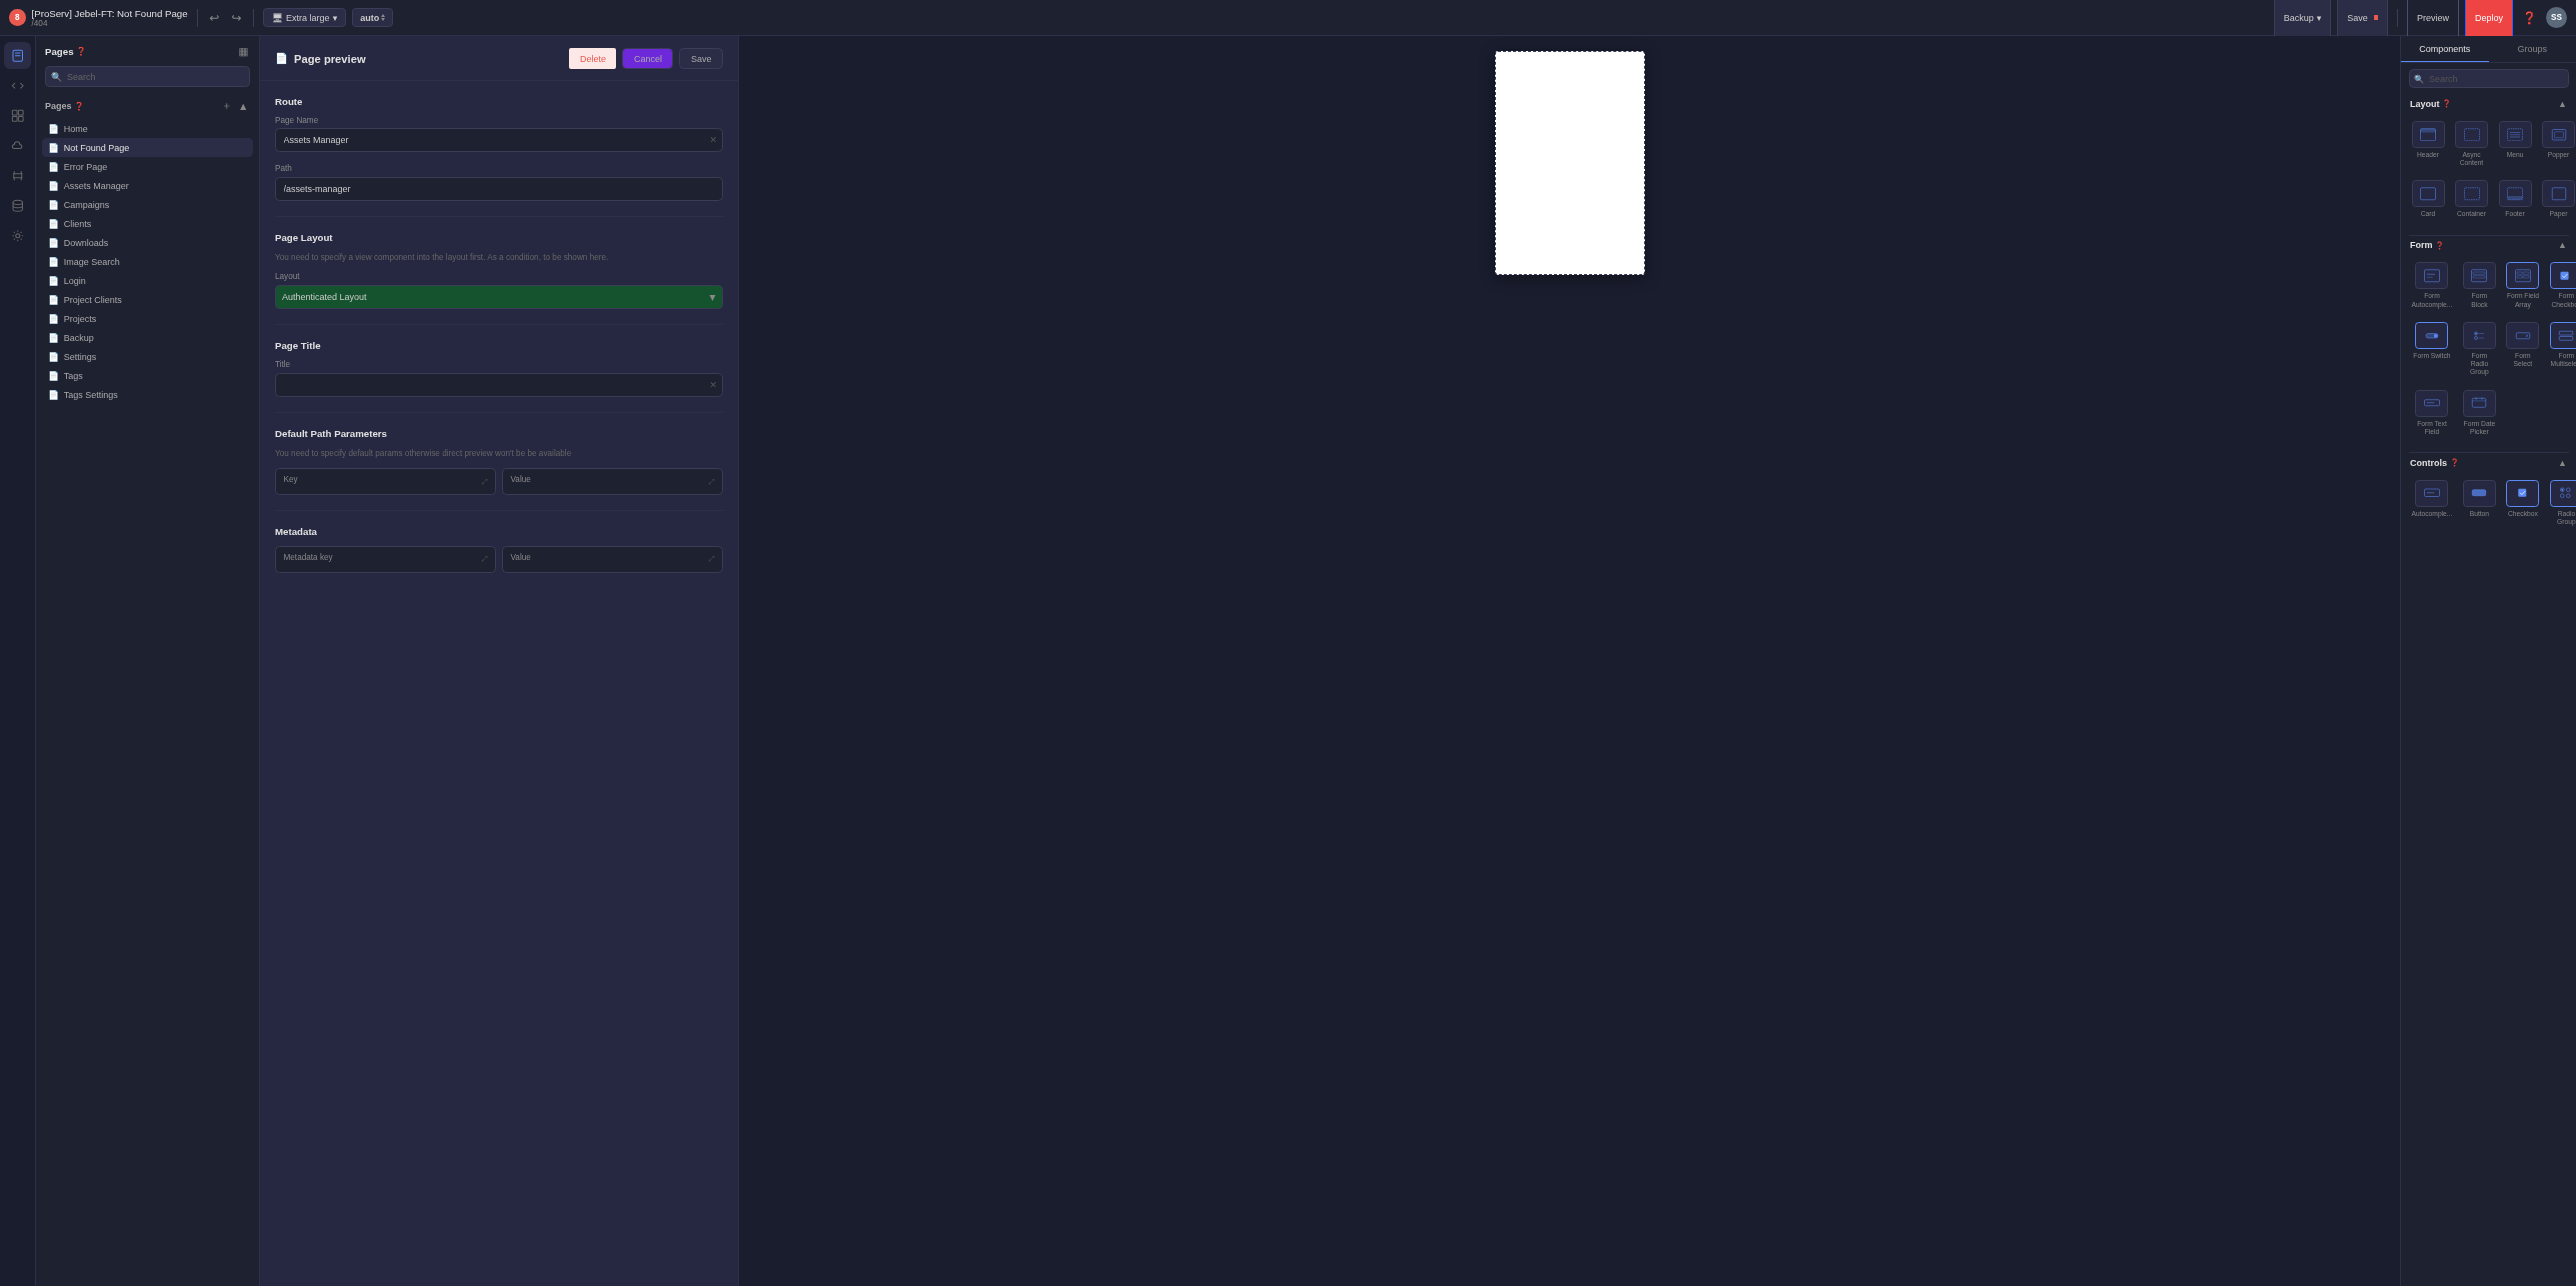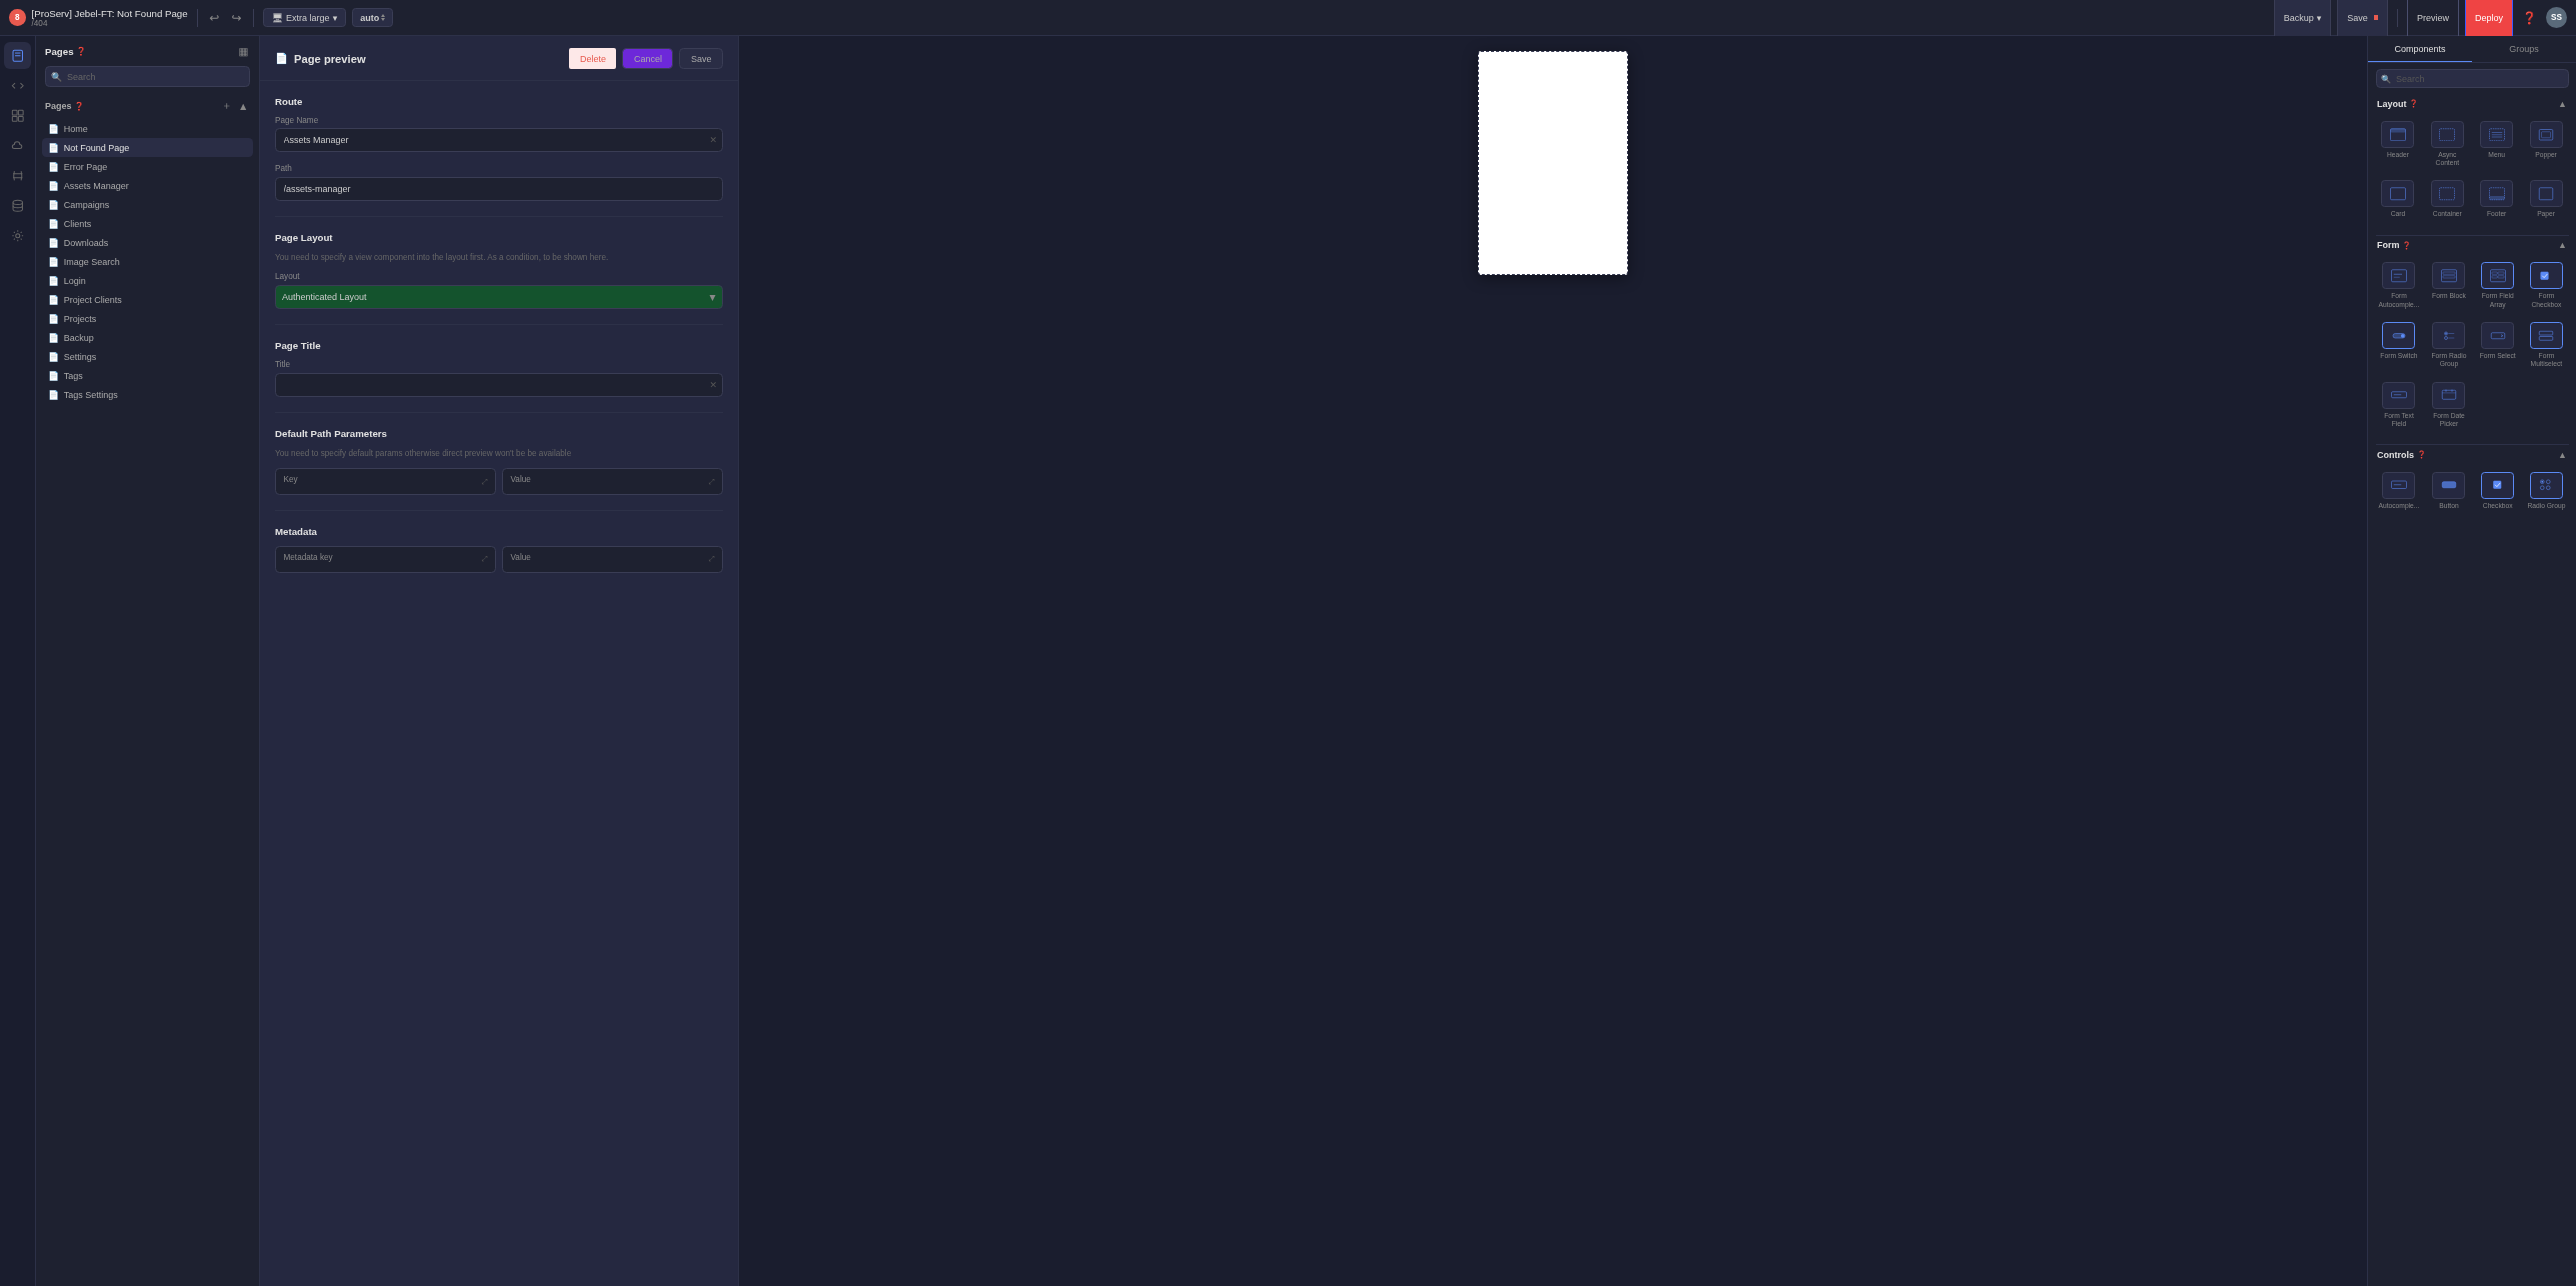--- a/index.html
+++ b/index.html
@@ -88,21 +88,21 @@
 
     .two-col { display: grid; grid-template-columns: 1fr 1fr; gap: 6px; }
     .expand-input { background: #1e2130; border: 0.7px solid #3a3d55; color: #ccc; font-size: 9px; padding: 6px 7.5px; border-radius: 4.5px; display: flex; align-items: center; justify-content: space-between; }
     .expand-icon { color: #555; font-size: 7.5px; cursor: pointer; }
 
     
     .canvas-area { flex: 1; background: #1a1d2e; display: flex; align-items: flex-start; justify-content: center; padding: 15px; overflow: hidden; }
     .canvas-frame { background: white; border-radius: 3px; width: 150px; min-height: 224px; box-shadow: 0 3px 15px rgba(0,0,0,0.4); border: 1.5px dashed #3a3d55; }
 
     
-    .right-panel { width: 209px; background: #1e2130; border-left: 0.7px solid #2d3148; display: flex; flex-direction: column; flex-shrink: 0; overflow: hidden; }
+    .right-panel { width: 176px; background: #1e2130; border-left: 0.7px solid #2d3148; display: flex; flex-direction: column; flex-shrink: 0; overflow: hidden; }
     .right-panel-tabs { display: flex; border-bottom: 0.7px solid #2d3148; }
     .rpanel-tab { flex: 1; text-align: center; padding: 7.5px 0; font-size: 9px; color: #888; cursor: pointer; border-bottom: 1.5px solid transparent; }
     .rpanel-tab.active { color: #e0e0e0; border-bottom-color: #5b8af5; }
     .rpanel-search { padding: 6px 7.5px; }
     .rpanel-search input { width: 100%; background: #2a2d45; border: 0.7px solid #3a3d55; color: #ccc; font-size: 9px; padding: 3.7px 7.5px 3.7px 19.4px; border-radius: 4.5px; outline: none; }
     .rpanel-search input::placeholder { color: #555; }
     .rpanel-search-wrap { position: relative; }
     .rpanel-search-icon { position: absolute; left: 6px; top: 50%; transform: translateY(-50%); color: #555; font-size: 8.2px; }
 
     .component-section { padding: 0 7.5px 6px; }

